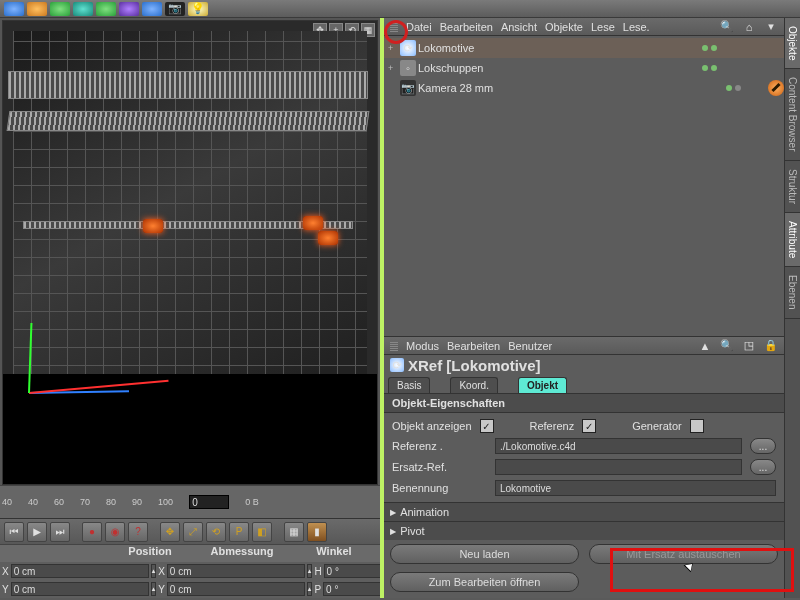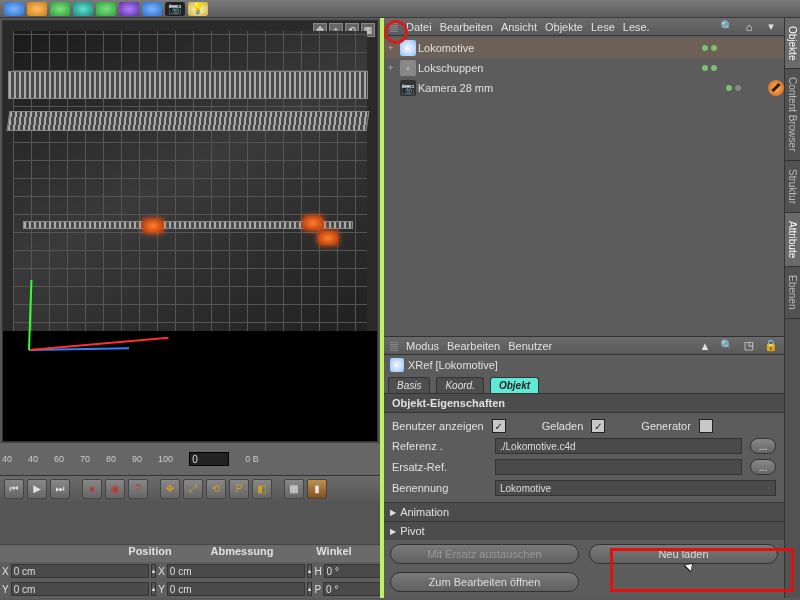--- a/index.html
+++ b/index.html
@@ -114,21 +114,20 @@
     border:1px solid #444; border-radius:2px;
     display:flex;align-items:center;justify-content:center;
     font-size:10px;
   }
   .rec { color:#c03030; }
   .key { color:#d0a020; }
   .coords-header {
     height: 18px; display:flex;
     background:#6a6a6a; border-top:1px solid #444;
     padding-left: 12px;
-    margin-top: 43px;
   }
   .coords-header div { flex:1; font-weight:bold; text-align:center; font-size:11px;}
   .coords-row {
     height: 18px; display:flex; align-items:center; gap:2px; padding: 0 2px;
     background:#5e5e5e;
   }
   .coords-row .lbl { width: 12px; text-align:center; font-size:10px;}
   .coords-row input {
     flex:1; height:14px; background:#4a4a4a; border:1px solid #333;
     color:#ddd; font-size:10px; padding: 0 2px;
@@ -184,23 +183,23 @@
   
   .attr-panel {
     flex:1;
     background:#5c5c5c;
     display:flex; flex-direction:column;
     border-top: 1px solid #333;
   }
   .attr-head {
     height: 20px; display:flex; align-items:center; gap:4px; padding:0 6px;
   }
-  .attr-title { font-size:11px; }
+  .attr-title { font-size:15px;font-weight:bold; }
   .tabs {
-    height: 18px; display:flex; align-items:flex-end; gap:6px; padding:0 4px;font-style:italic;
+    height: 18px; display:flex; align-items:flex-end; gap:20px; padding:0 4px;
   }
   .tab {
     padding: 2px 8px; font-size:10px; border-radius: 3px 3px 0 0;
     background:#4e4e4e; border:1px solid #333; border-bottom:none;
   }
   .tab.active { background:#5eead4; color:#222; font-weight:bold;}
   .section-title {
     background:#4c4c4c; padding:3px 8px; font-weight:bold; font-size:11px;
     border-top:1px solid #333; border-bottom:1px solid #333;
   }
@@ -439,24 +438,24 @@
           <div class="attr-title">XRef [Lokomotive]</div>
         </div>
         <div class="tabs">
           <div class="tab">Basis</div>
           <div class="tab">Koord.</div>
           <div class="tab active">Objekt</div>
         </div>
         <div class="section-title">Objekt-Eigenschaften</div>
         <div class="attr-body">
           <div class="attr-row">
-            <span class="albl" style="width:auto">Benutzer anzeigen</span>
+            <span class="albl" style="width:auto">Objekt anzeigen</span>
             <span class="chk">✓</span>
             <span style="width:20px"></span>
-            <span>Geladen</span>
+            <span>Referenz</span>
             <span class="chk">✓</span>
             <span style="width:20px"></span>
             <span>Generator</span>
             <span class="chk"></span>
           </div>
           <div class="attr-row">
             <span class="albl">Referenz .</span>
             <input type="text" value="./Lokomotive.c4d" style="">
             <div class="dots-btn">...</div>
           </div>
@@ -472,22 +471,22 @@
         </div>
         <div class="collapse-row">
           <span class="tri">▶</span>
           <span>Animation</span>
         </div>
         <div class="collapse-row">
           <span class="tri">▶</span>
           <span>Pivot</span>
         </div>
         <div class="btn-row">
+          <div class="pill-btn">Neu laden</div>
           <div class="pill-btn dis">Mit Ersatz austauschen</div>
-          <div class="pill-btn">Neu laden</div>
         </div>
         <div class="btn-row">
           <div class="pill-btn">Zum Bearbeiten öffnen</div>
           <div class="pill-btn" style="visibility:hidden"></div>
         </div>
       </div>
     </div>
 
     <div class="side-tabs">
       <div class="side-tab active">Objekte</div>

